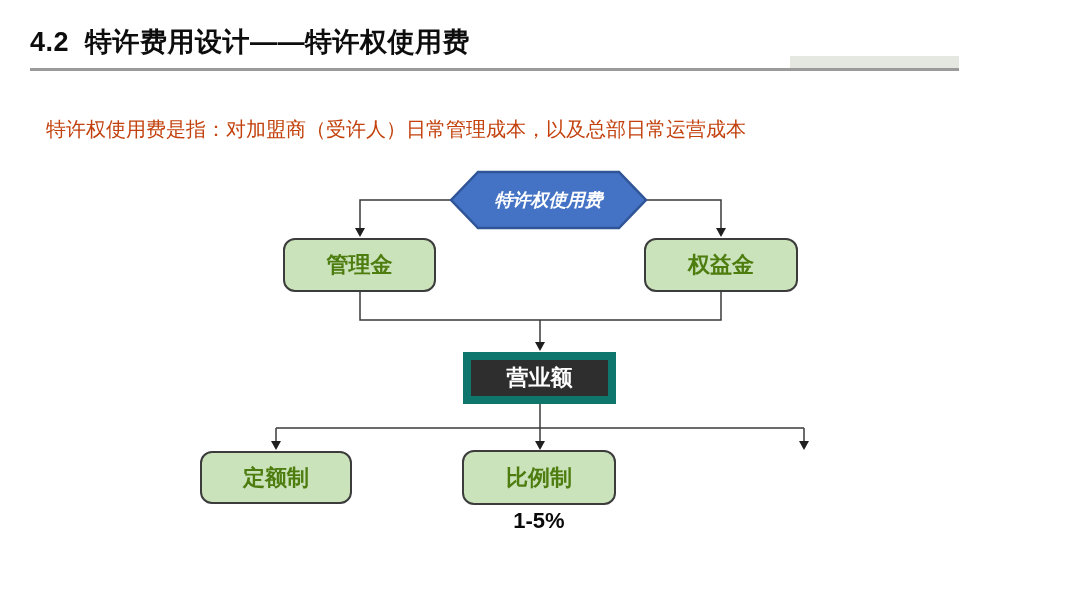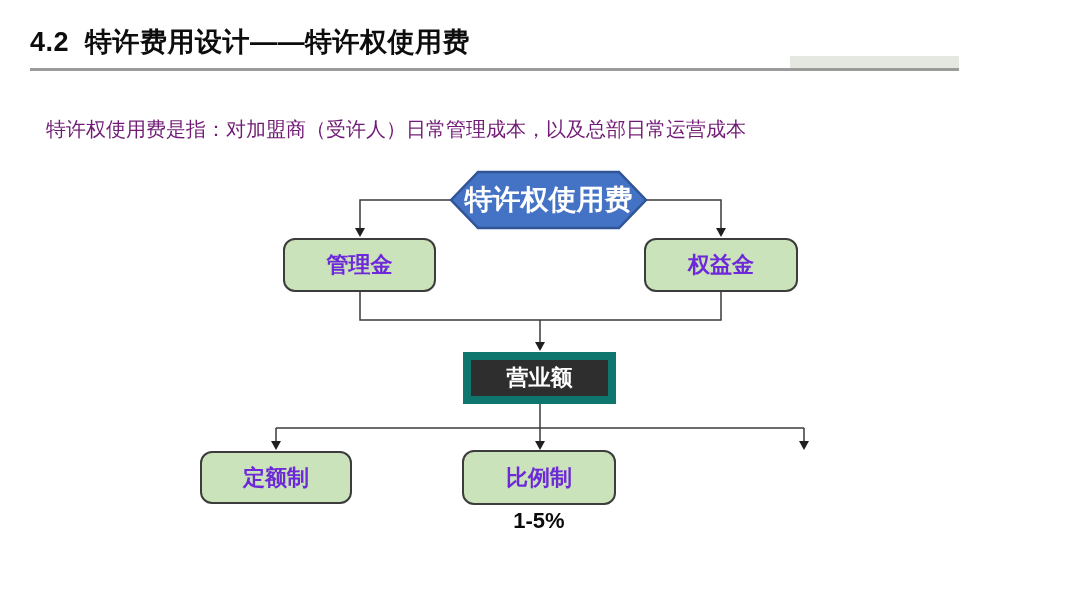--- a/index.html
+++ b/index.html
@@ -15,36 +15,36 @@
   .title-rule-accent {
     position:absolute; left:790px; top:56px; width:261px; height:13px;
     background:#e4e8e0;
   }
   .title-rule {
     position:absolute; left:30px; top:68px; width:1022px; height:3px;
     background:#9b9b9b;
   }
   .intro {
     position:absolute; left:46px; top:116px;
-    font-size:20px; color:#701a75;
+    font-size:20px; color:#c2410c;
   }
   .connectors { position:absolute; left:0; top:0; pointer-events:none; }
   .node {
     position:absolute; display:flex; align-items:center; justify-content:center;
-    font-weight:bold; color:#6d28d9; text-align:center; box-sizing:border-box;
+    font-weight:bold; color:#4d7c0f; text-align:center; box-sizing:border-box;
   }
   .green-box {
     background:#cbe3ba; border:2.5px solid #3c3c3c; border-radius:12px;
     font-size:22px;
   }
   .dark-box {
     background:#2e2e2e; border:8px solid #0f766e; color:#ffffff;
     font-size:22px;
   }
-  .hex-label { color:#ffffff; font-size:28px; }
+  .hex-label { color:#ffffff; font-size:18px;font-style:italic; }
   .n-mgmt   { left:283px; top:238px; width:153px; height:54px; }
   .n-equity { left:644px; top:238px; width:154px; height:54px; }
   .n-rev    { left:463px; top:352px; width:153px; height:52px; }
   .n-fixed  { left:200px; top:451px; width:152px; height:53px; }
   .n-prop   { left:462px; top:450px; width:154px; height:55px; }
   .n-mixed  { left:728px; top:451px; width:153px; height:53px; }
   .n-hex    { left:451px; top:173px; width:195px; height:54px; }
   .rate-note {
     position:absolute; left:462px; top:508px; width:154px; text-align:center;
     font-size:22px; font-weight:bold; color:#0a0a0a;

